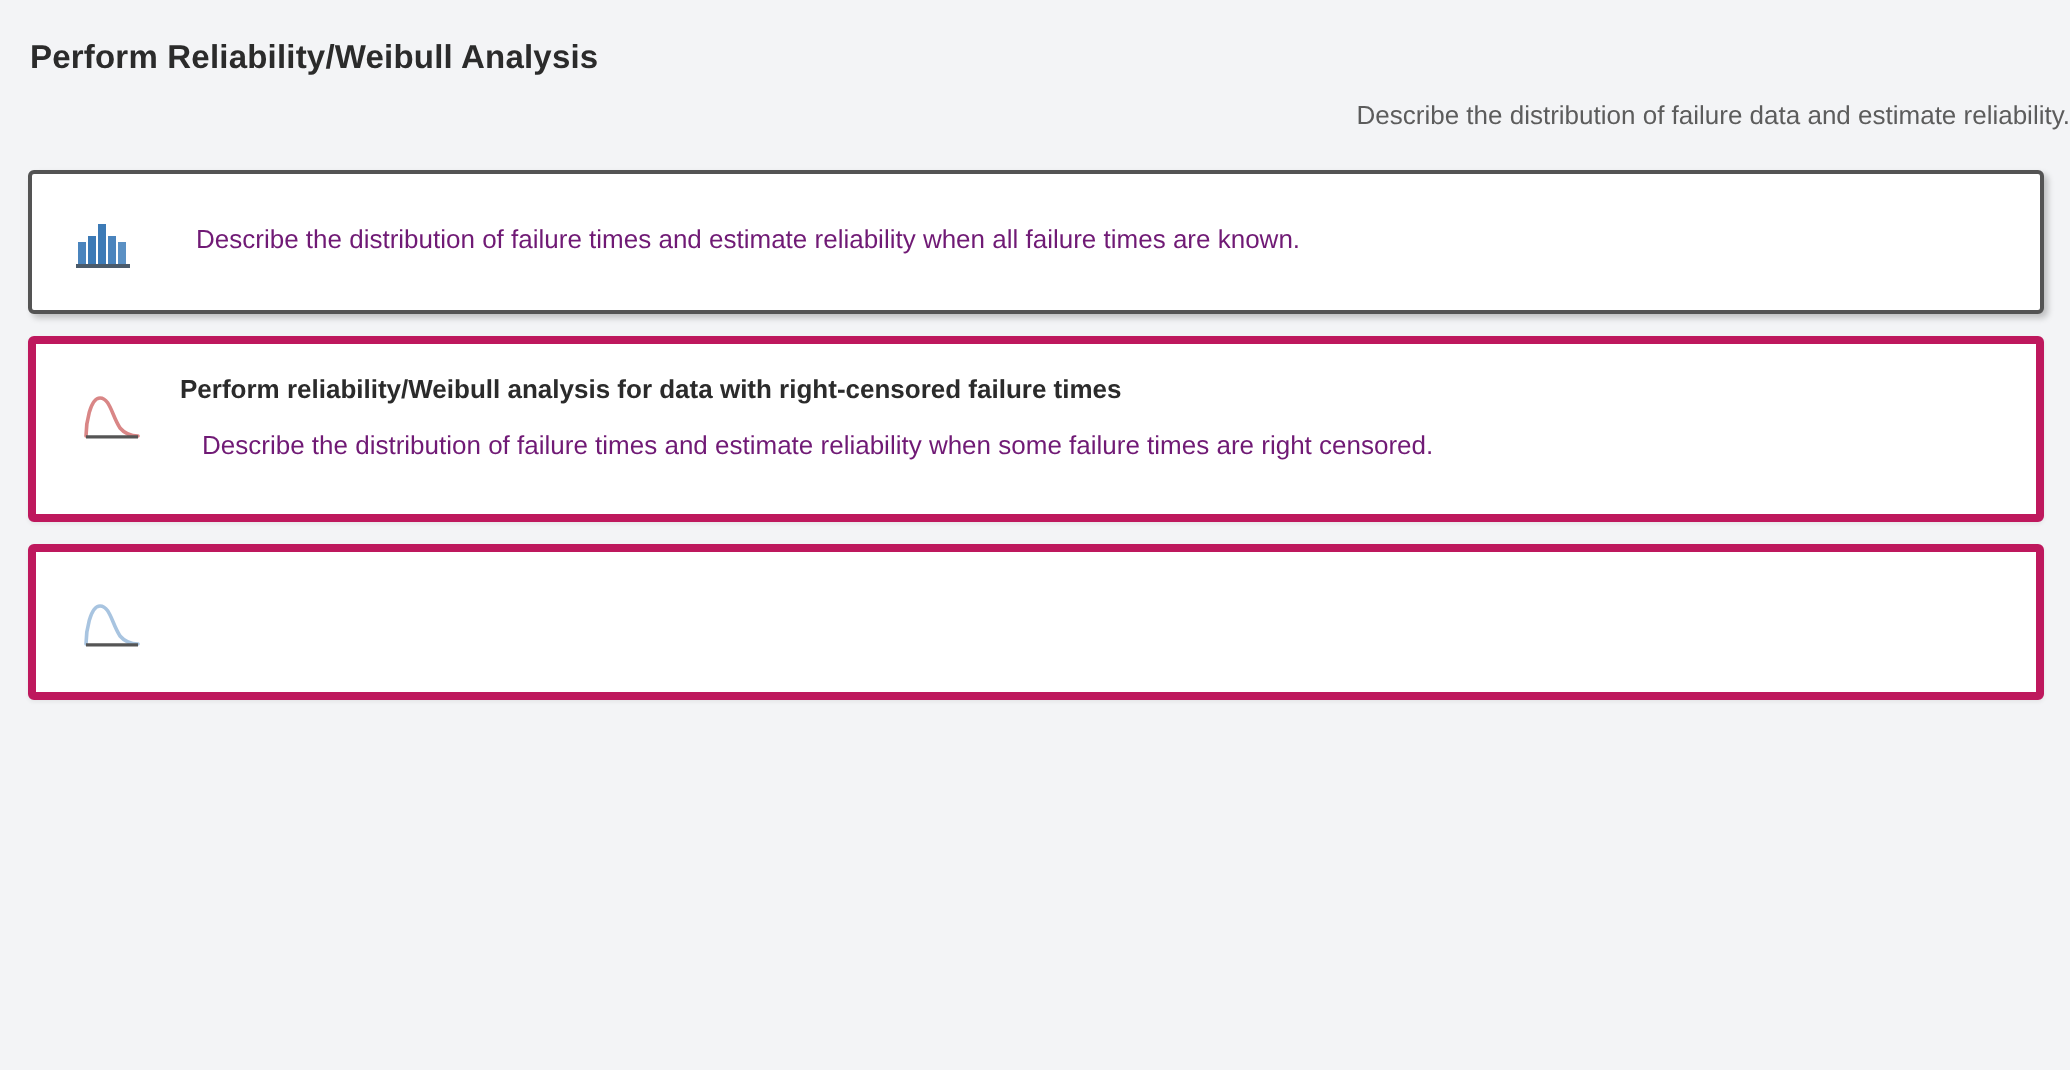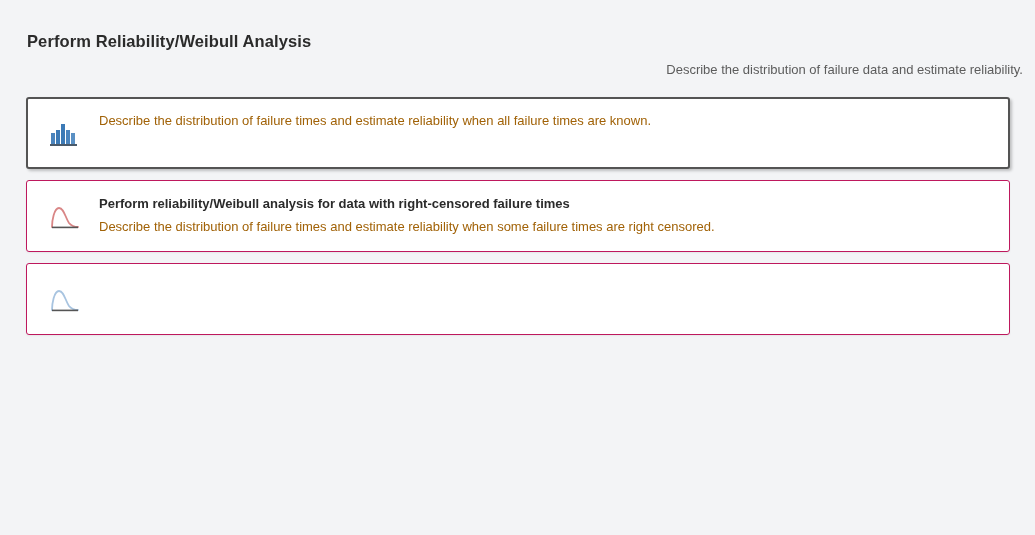--- a/index.html
+++ b/index.html
@@ -13,21 +13,21 @@
     background: #f3f4f6;
     font-family: "Liberation Sans", "DejaVu Sans", sans-serif;
     -webkit-font-smoothing: antialiased;
     overflow: hidden;
   }
 
   .page {
     width: 1035px;
     height: 535px;
     position: relative;
-    padding: 12px;
+    padding: 0;
   }
 
   .page-header {
     padding: 20px 0 0 15px;
   }
 
   .page-title {
     font-size: 16.5px;
     font-weight: bold;
     color: #2b2b2b;
@@ -45,21 +45,21 @@
   }
 
   .card-list {
     margin-top: 20px;
     padding: 0 13px 0 14px;
   }
 
   .card {
     position: relative;
     background: #ffffff;
-    border: 1px solid #be185d;
+    border: 4px solid #be185d;
     border-radius: 3px;
     display: flex;
     align-items: flex-start;
     padding: 14px 18px 14px 16px;
     margin-bottom: 11px;
     min-height: 68px;
     box-shadow: 0 1px 2px rgba(0,0,0,0.06);
     cursor: pointer;
   }
 
@@ -90,22 +90,22 @@
   .card-heading {
     font-size: 13px;
     font-weight: bold;
     color: #2b2b2b;
     margin: 0 0 6px 0;
     line-height: 1.3;
   }
 
   .card-desc {
     font-size: 13px;
-    color: #a16207;
-    margin: 0;
+    color: #701a75;
+    margin: 11px;
     line-height: 1.3;
   }
 </style>
 </head>
 <body>
 
 <div class="page">
 
   <div class="page-header">
     <h1 class="page-title">Perform Reliability/Weibull Analysis</h1>

